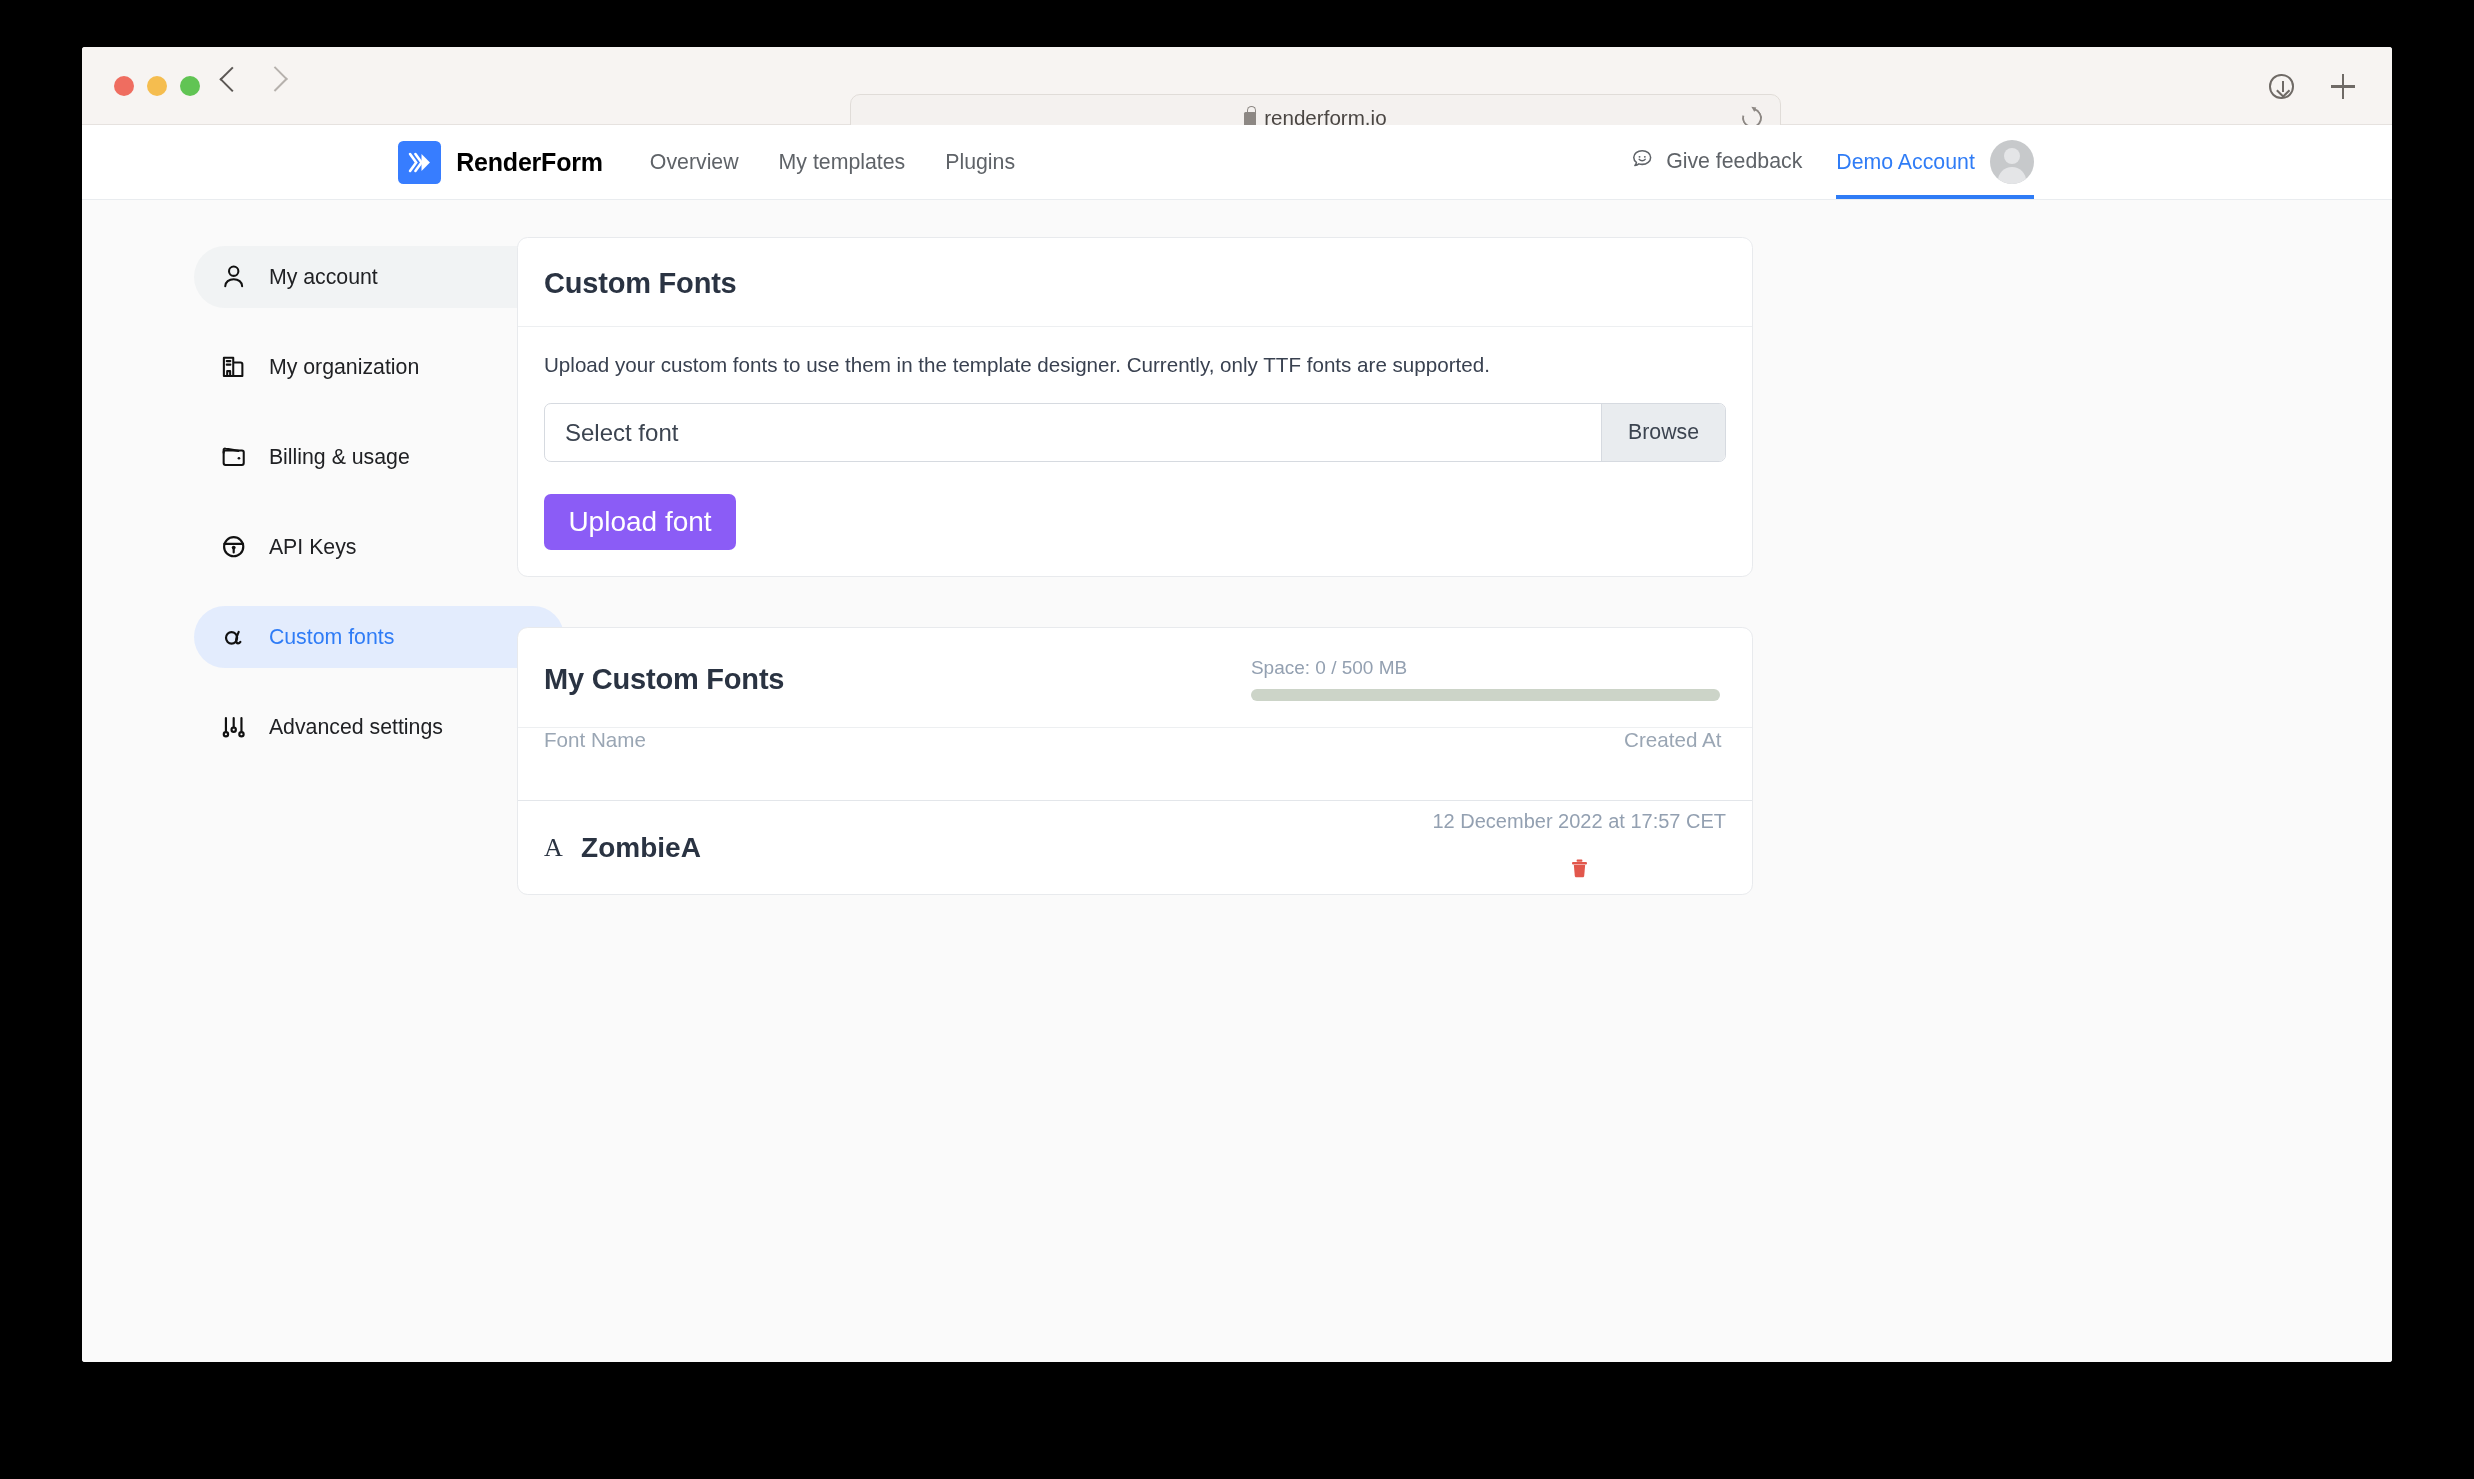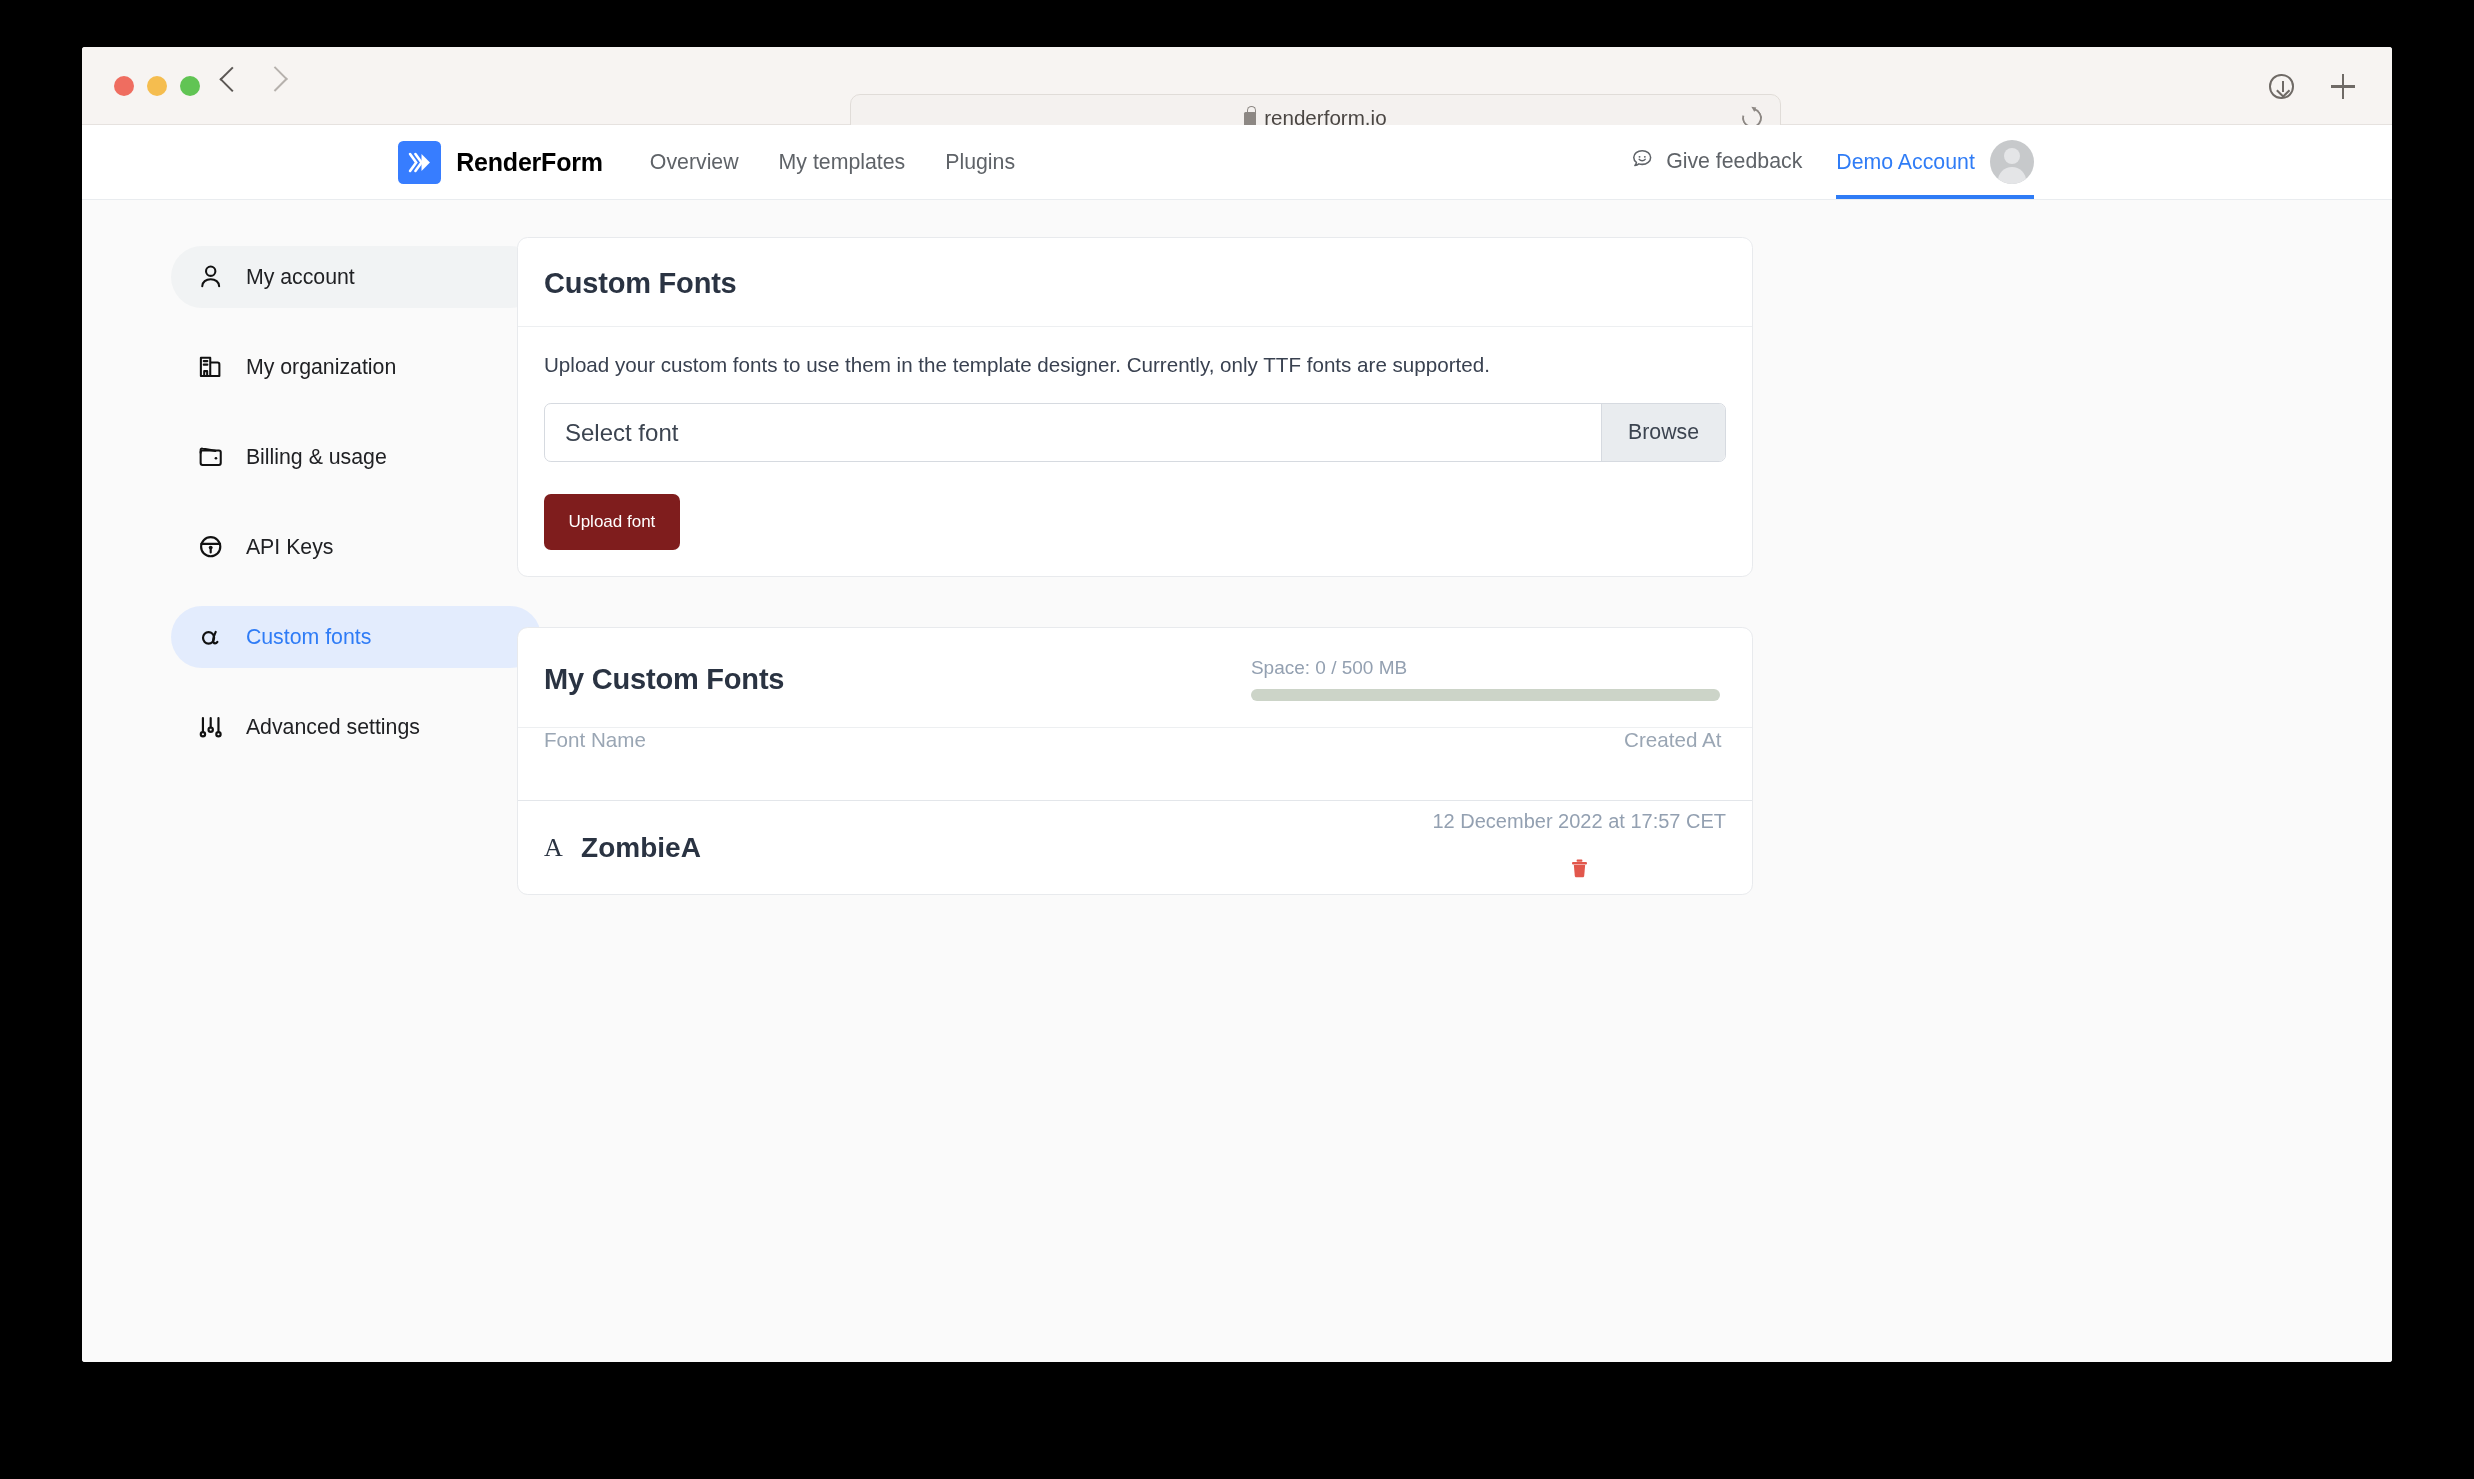--- a/index.html
+++ b/index.html
@@ -261,21 +261,21 @@
   .page-body {
     position: relative;
     height: 1163px;
     background: #fafafa;
     display: flex;
   }
 
   .sidebar {
     width: 373px;
     padding-top: 46px;
-    padding-left: 89px;
+    padding-left: 112px;
     flex: none;
   }
   .side-item {
     display: flex;
     align-items: center;
     gap: 20px;
     height: 62px;
     width: 370px;
     padding-left: 24.4px;
     border-radius: 31px;
@@ -359,23 +359,23 @@
     font-size: 21.3px;
     color: #3c4450;
     cursor: pointer;
   }
   .upload-btn {
     display: inline-flex;
     align-items: center;
     justify-content: center;
     height: 56px;
     padding: 0 24.4px;
-    background: #7f1d1d;
+    background: #8b5cf6;
     color: #ffffff;
-    font-size: 17px;
+    font-size: 28px;
     border: none;
     border-radius: 6.9px;
     cursor: pointer;
     font-family: inherit;
   }
 
   
   .space-meter { width: 469px; margin-right: 6.1px; }
   .space-label {
     font-size: 19px;

